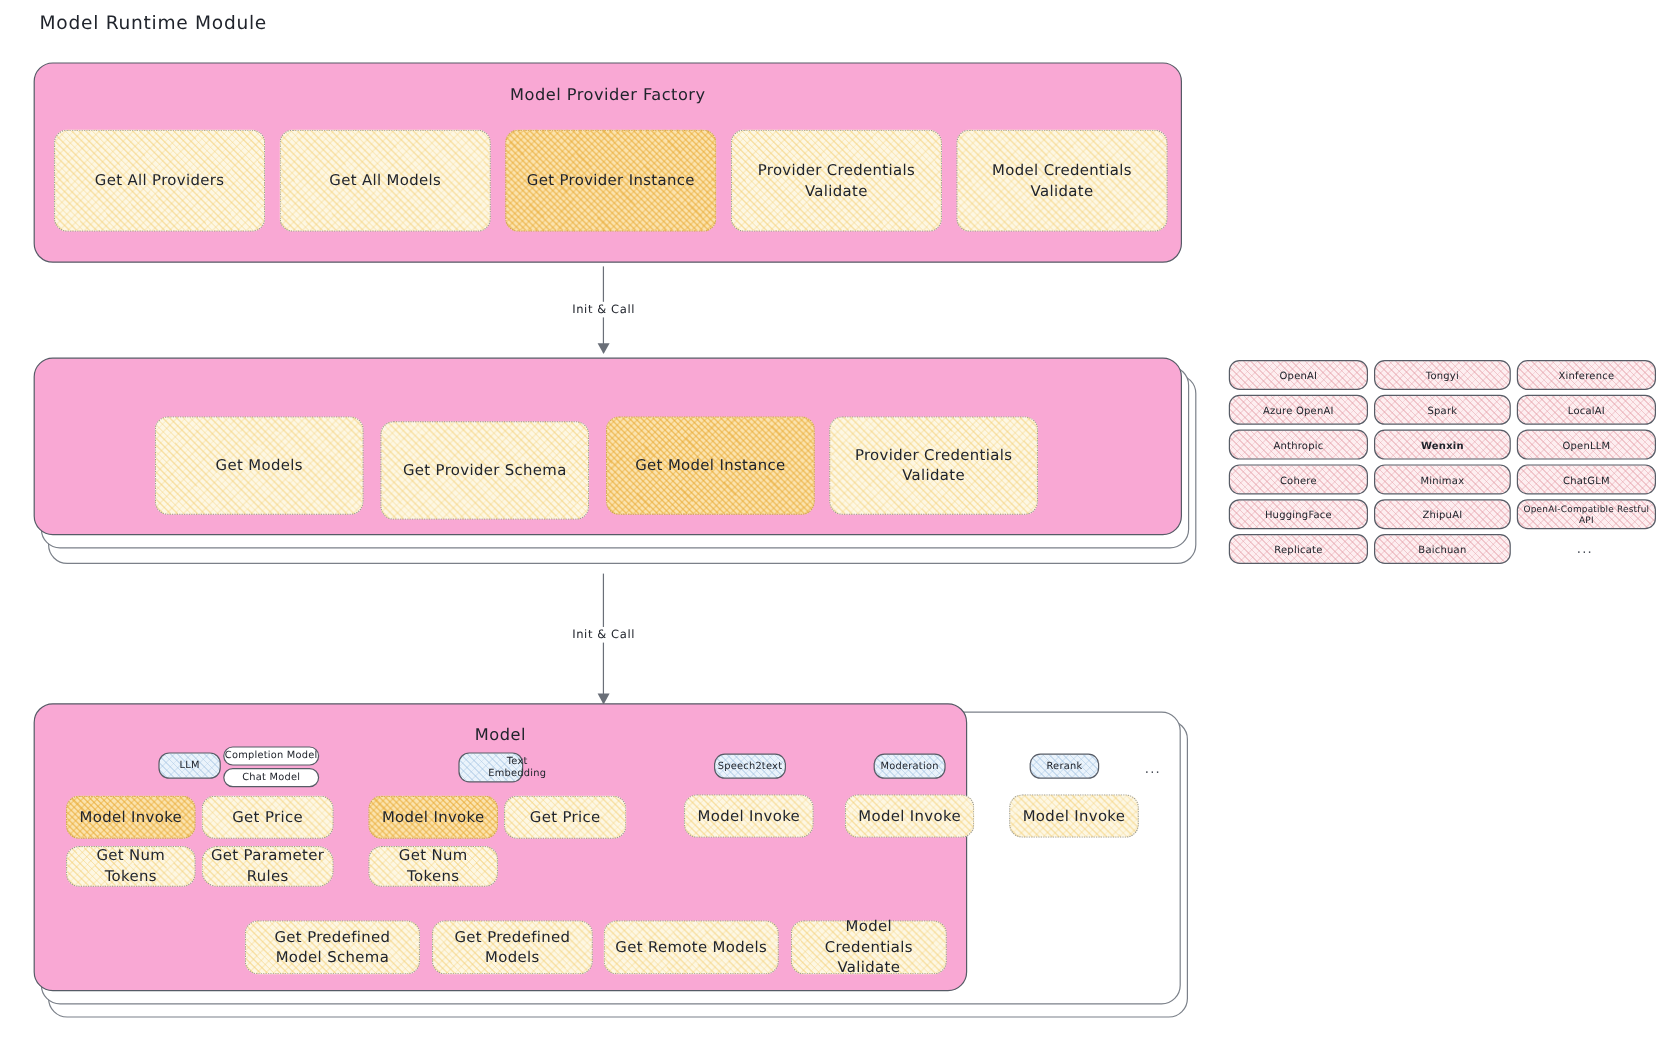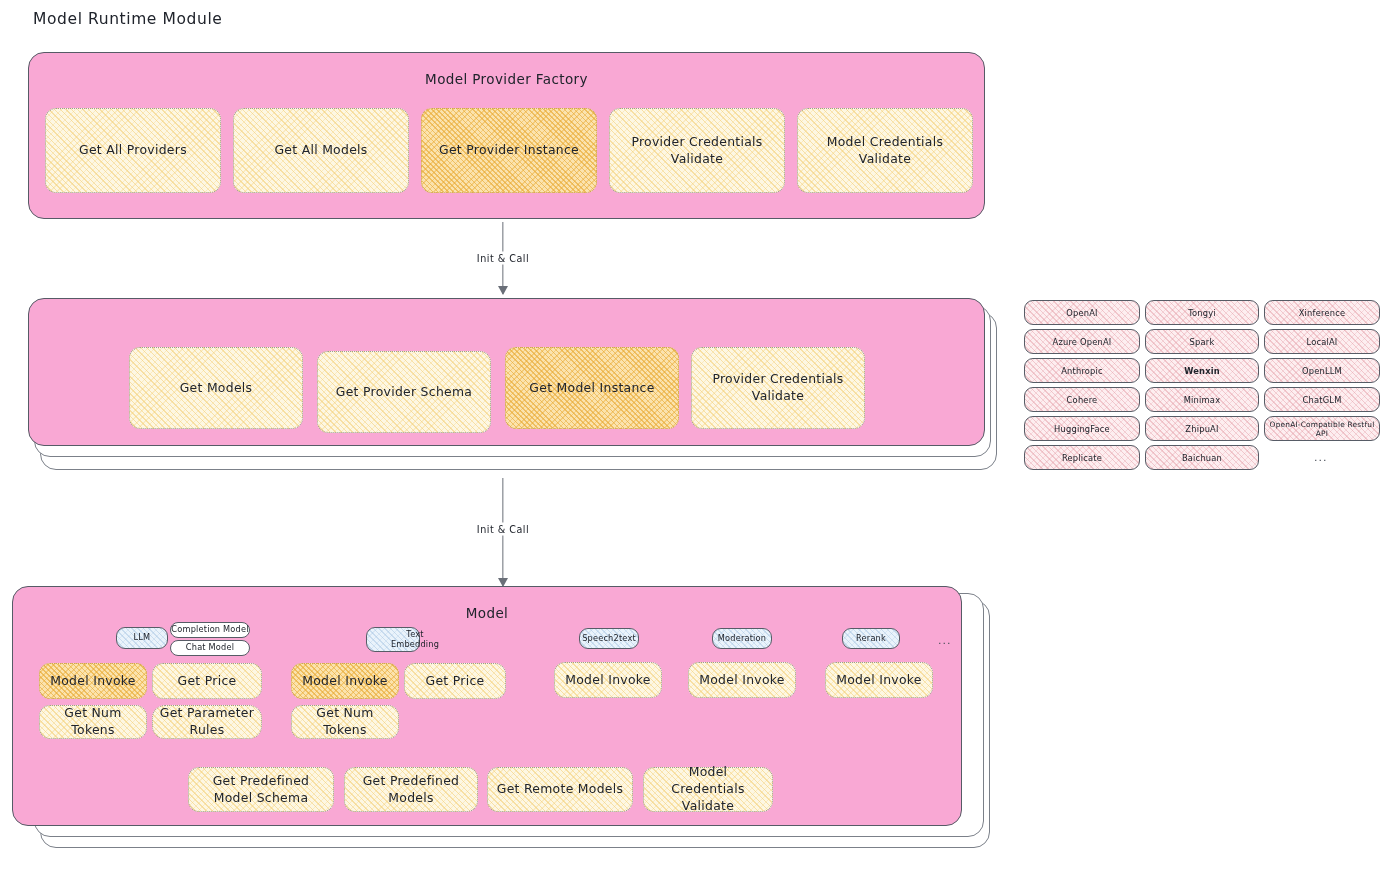--- a/index.html
+++ b/index.html
@@ -195,21 +195,21 @@
   </div>
 
   <div class="connector" style="left:469px;top:478px;width:68px;height:108px;">
     <div class="line"></div>
     <div class="head"></div>
     <div class="clabel" style="top:47%;">Init &amp; Call</div>
   </div>
 
   <div class="panel-shadow" style="left:40px;top:600px;width:950px;height:248px;"></div>
   <div class="panel-shadow" style="left:34px;top:593px;width:950px;height:244px;"></div>
-  <div class="panel" style="left:12px;top:586px;width:950px;height:240px;z-index:1;">
+  <div class="panel" style="left:28px;top:586px;width:778px;height:240px;z-index:1;">
     <div class="panel-title" style="top:18px;">Model</div>
 
     <div class="tag" style="left:103px;top:40px;width:52px;height:22px;">LLM</div>
     <div class="tag plain" style="left:157px;top:35px;width:80px;height:16px;">Completion Model</div>
     <div class="tag plain" style="left:157px;top:53px;width:80px;height:16px;">Chat Model</div>
 
     <div class="box strong" style="left:26px;top:76px;width:108px;height:36px;">Model Invoke</div>
     <div class="box light" style="left:139px;top:76px;width:110px;height:36px;">Get Price</div>
     <div class="box light" style="left:26px;top:118px;width:108px;height:34px;">Get Num Tokens</div>
     <div class="box light" style="left:139px;top:118px;width:110px;height:34px;border-radius:13px;">Get Parameter Rules</div>

